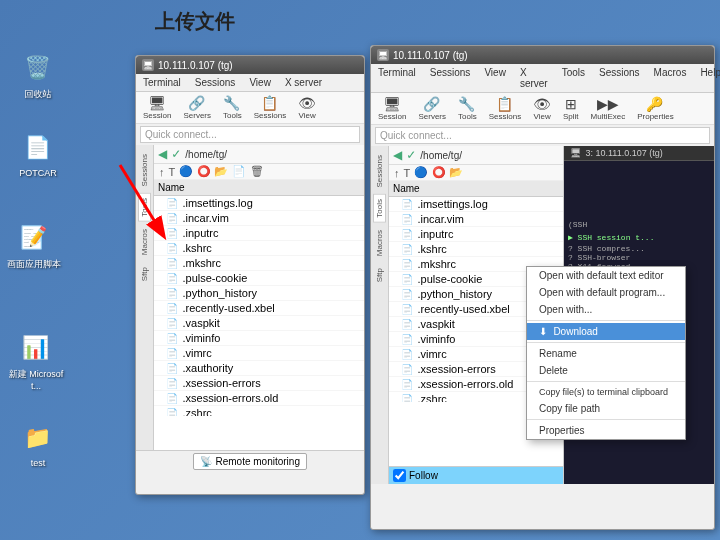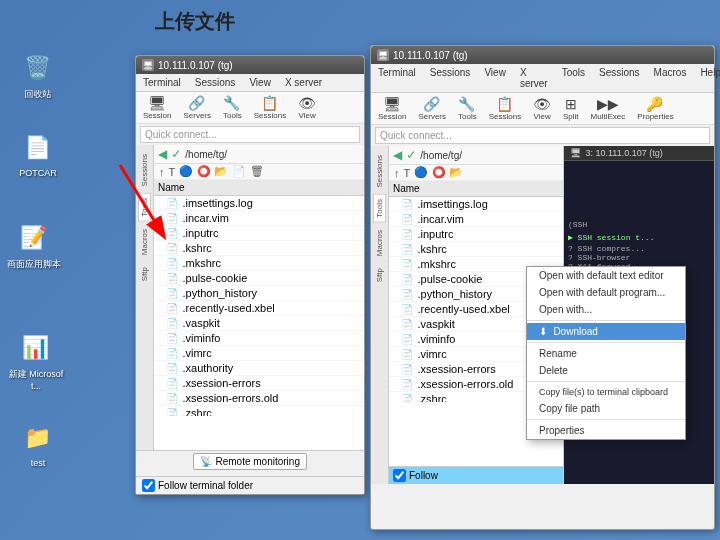--- a/index.html
+++ b/index.html
@@ -448,26 +448,20 @@
             </div>
           <div class="file-row">
               <span class="file-icon">📄</span>
               <span>.zshrc</span>
             </div>
 
         </div>
       </div>
     </div>
 
-    <div class="bottom-bar" style="position:absolute; bottom:0; left:0; right:0;">
-      <label class="checkbox-item">
-        <input type="checkbox" checked="" style="">
-        <span>Follow terminal folder</span>
-      </label>
-    </div>
     <div style="position:absolute; bottom:22px; left:0; right:0; height:22px; display:flex; align-items:center; justify-content:center; background:#f0f0f0; border-top:1px solid #ccc;">
       <button class="btn-remote">
         <span>📡</span>
         <span>Remote monitoring</span>
       </button>
     </div>
   </div>
 
   <div style="position:absolute; top:160px; left:110px; z-index:60; pointer-events:none;">
     <svg width="60" height="80" viewBox="0 0 60 80">

